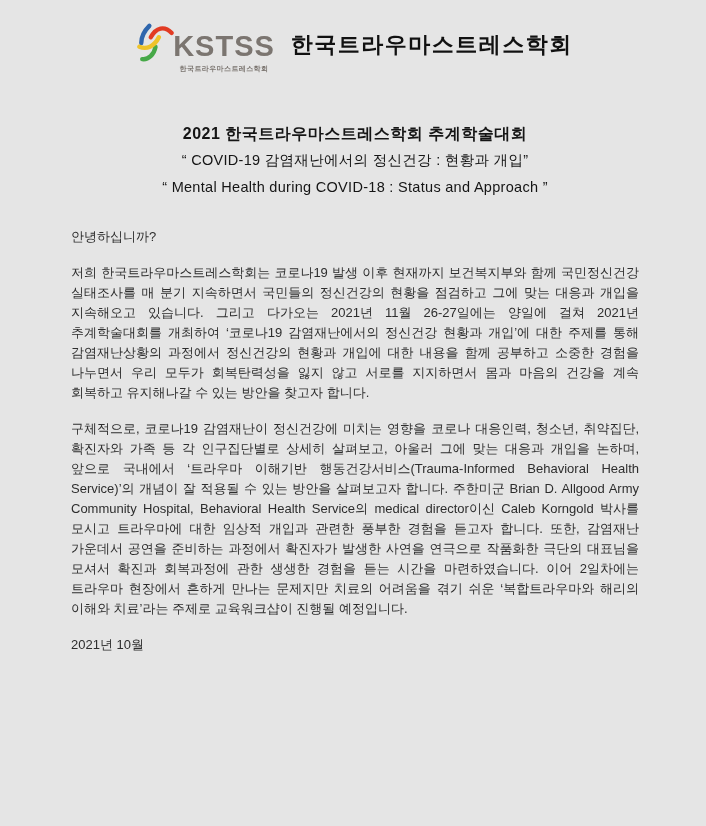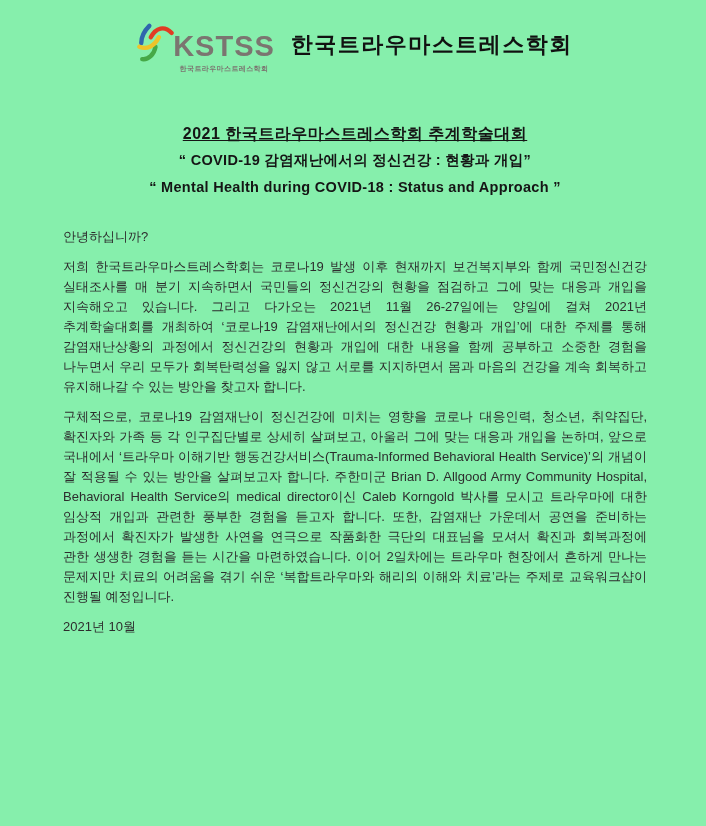--- a/index.html
+++ b/index.html
@@ -1,20 +1,20 @@
 <!DOCTYPE html>
 <html lang="ko"><head>
 <meta charset="utf-8">
 <style>
   html, body { margin: 0; padding: 0; background: #ffffff; }
   .page {
     width: 706px;
     height: 826px;
     box-sizing: border-box;
-    background: #86efac;
+    background: #e5e5e5;
     font-family: "Liberation Sans", "DejaVu Sans", sans-serif;
     color: #2d2d2d;
     padding: 16px 51px 0 55px;
     overflow: hidden;
     position: relative;
   }
 
   
   .letterhead {
     display: flex;
@@ -57,35 +57,34 @@
 
   
   .titles { margin-top: 42px; text-align: center; }
   .titles .t1 {
     font-size: 16px;
     font-weight: bold;
     color: #151515;
     line-height: 27px;
     margin: 0;
     letter-spacing: 0.5px;
-    text-decoration: underline;
   }
   .titles .t2, .titles .t3 {
     font-size: 14.5px;
-    font-weight: bold;
+    font-weight: normal;
     color: #151515;
     line-height: 27px;
     margin: 0;
     letter-spacing: 0.3px;
   }
 
   
   .letter-body { margin-top: 26px; }
   .letter-body p {
-    margin: 8px;
+    margin: 16px;
     font-size: 13px;
     line-height: 20px;
     text-align: justify;
     color: #2d2d2d;
     word-break: keep-all;
   }
   .letter-body p.para { margin-top: 10px; }
   .letter-body p.flush { margin-top: 0; }
   .date-line {
     margin-top: 10px !important;

